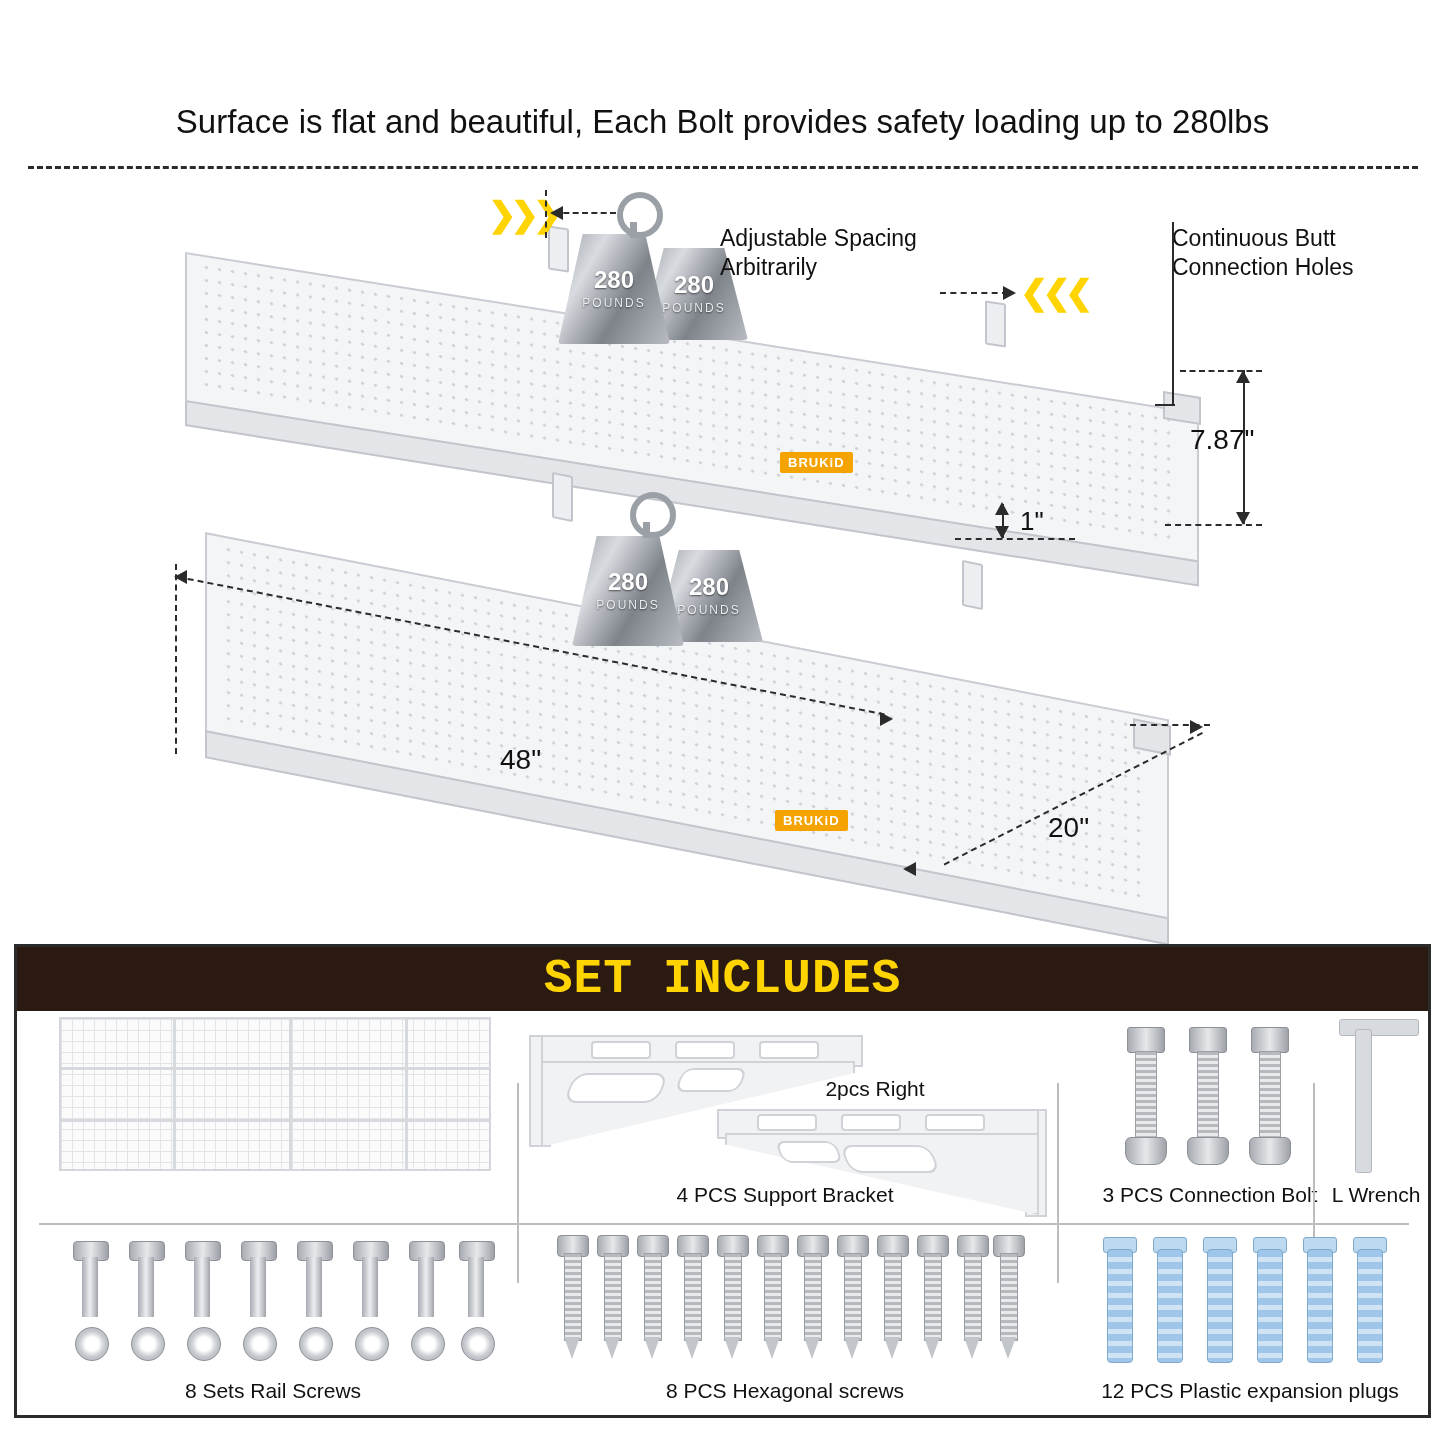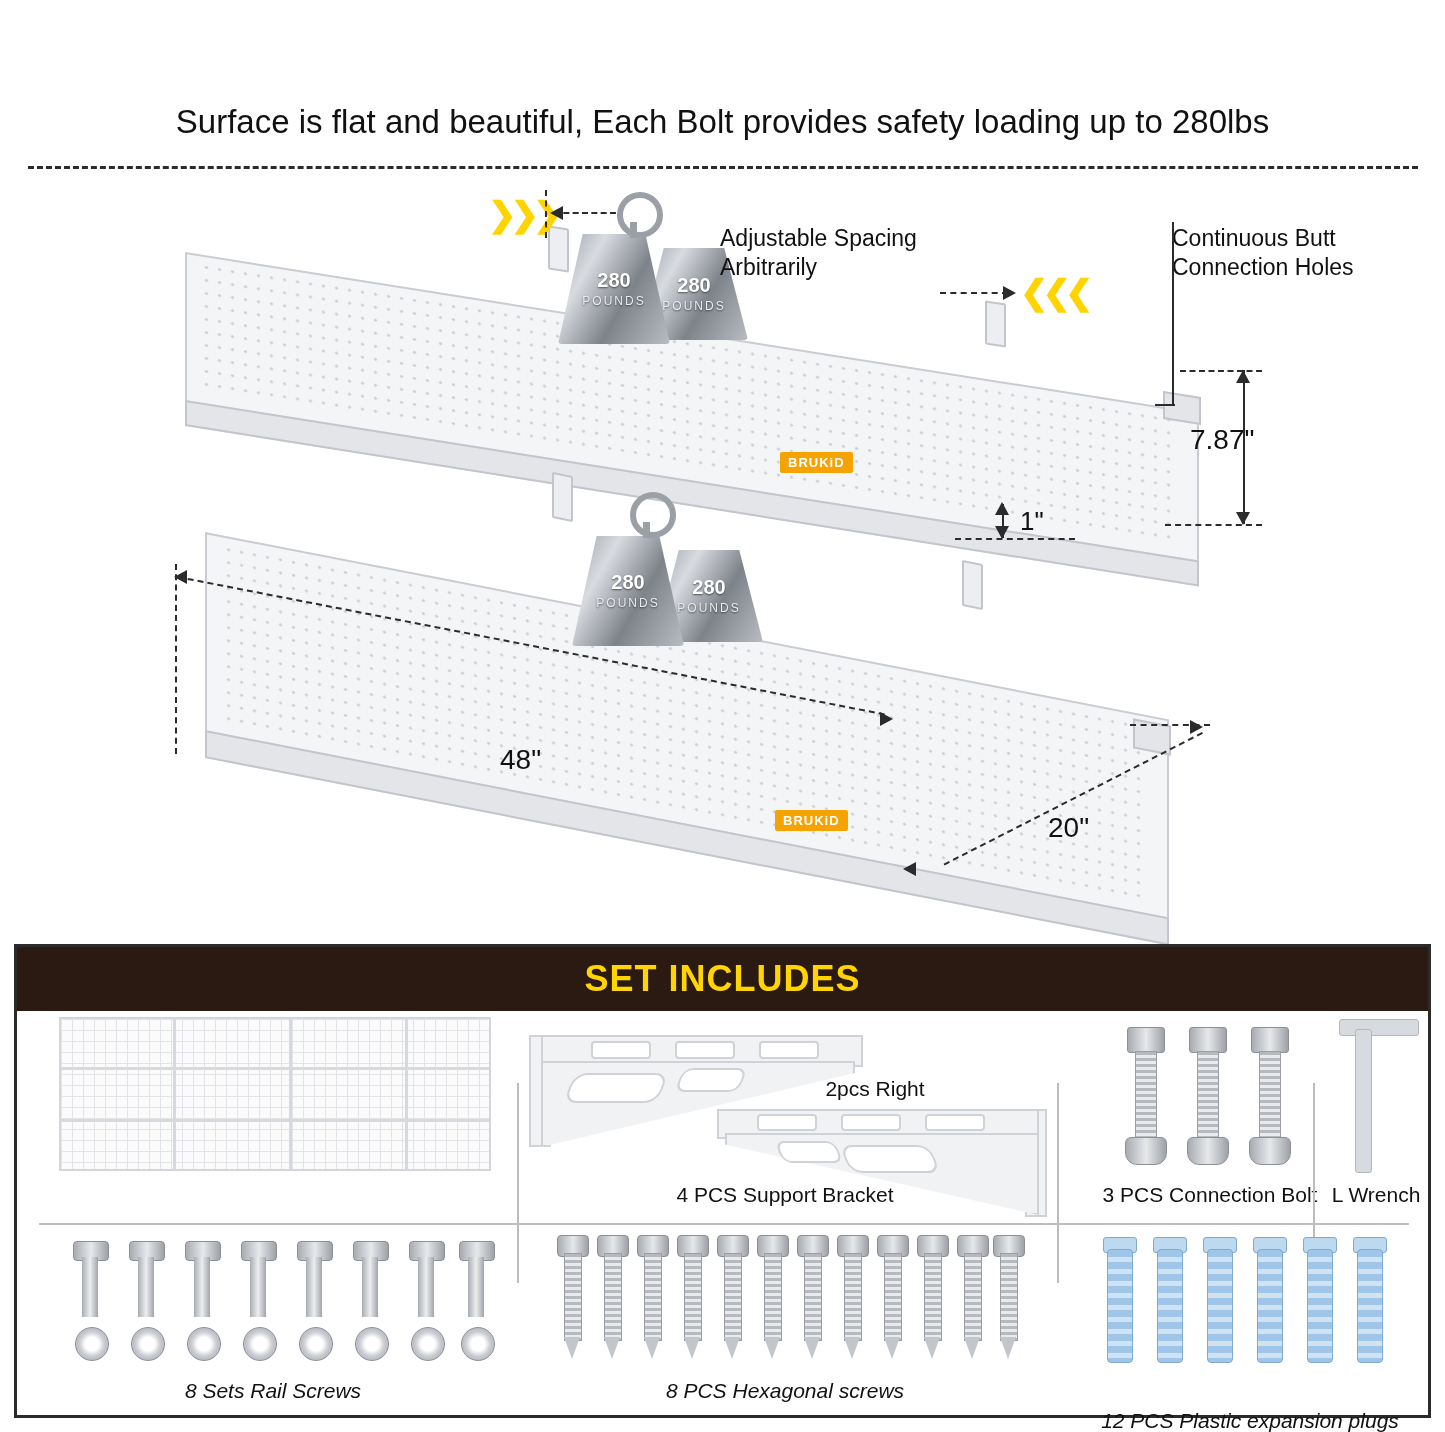--- a/index.html
+++ b/index.html
@@ -60,21 +60,21 @@
 
   
   .weight{position:absolute;}
   .weight .body{
     width:100%;height:100%;
     background:linear-gradient(120deg,#9a9ea4 0%,#d8dbe0 28%,#7e838a 60%,#b9bdc3 100%);
     clip-path:polygon(22% 0%, 78% 0%, 100% 100%, 0% 100%);
     border-radius:4px;
     display:flex;flex-direction:column;align-items:center;justify-content:center;
   }
-  .weight .num{color:#fff;font-size:20px;font-weight:bold;line-height:1;
+  .weight .num{color:#fff;font-size:24px;font-weight:bold;line-height:1;
     text-shadow:0 1px 2px rgba(0,0,0,.55);}
   .weight .unit{color:#e9ecef;font-size:12px;letter-spacing:2px;margin-top:4px;
     text-shadow:0 1px 2px rgba(0,0,0,.55);}
   .ring{
     position:absolute;width:34px;height:34px;border:6px solid #9aa0a6;
     border-radius:50%;background:transparent;
   }
   .ring-stem{position:absolute;width:7px;height:16px;background:#9aa0a6;}
 
   .bracket{
@@ -98,24 +98,24 @@
 
   
   .set-wrap{
     position:absolute;top:944px;left:14px;width:1417px;height:474px;
     border:3px solid #2b2b2b;background:#fff;box-sizing:border-box;
   }
   .set-header{
     position:absolute;top:0;left:0;width:100%;height:64px;background:#2b1a12;
     display:flex;align-items:center;justify-content:center;
   }
-  .set-header span{color:#ffd400;font-size:36px;font-weight:bold;letter-spacing:1px;}
+  .set-header span{color:#ffd400;font-size:48px;font-weight:bold;letter-spacing:1px;font-family:Liberation Mono, monospace;}
   .set-row{position:absolute;left:0;width:100%;}
   .row1{top:64px;height:212px;}
-  .row2{top:280px;height:190px;font-style:italic;}
+  .row2{top:280px;height:190px;}
   .row-div{position:absolute;left:22px;width:1370px;border-top:2px solid #bdbdbd;top:276px;}
   .cell{position:absolute;box-sizing:border-box;}
   .cell-label{
     position:absolute;width:100%;text-align:center;font-size:21px;color:#111;
   }
   .vdiv{position:absolute;border-left:2px solid #bdbdbd;}
 
   
   .wiregrid{
     position:absolute;background:#fbfbfc;border:2px solid #d3d6da;
@@ -456,18 +456,18 @@
             <div class="plug" style="left:60px;top:12px;width:24px;height:112px;"></div>
           <div class="plug-top" style="left:106px;top:0;width:32px;height:14px;"></div>
             <div class="plug" style="left:110px;top:12px;width:24px;height:112px;"></div>
           <div class="plug-top" style="left:156px;top:0;width:32px;height:14px;"></div>
             <div class="plug" style="left:160px;top:12px;width:24px;height:112px;"></div>
           <div class="plug-top" style="left:206px;top:0;width:32px;height:14px;"></div>
             <div class="plug" style="left:210px;top:12px;width:24px;height:112px;"></div>
           <div class="plug-top" style="left:256px;top:0;width:32px;height:14px;"></div>
             <div class="plug" style="left:260px;top:12px;width:24px;height:112px;"></div>
         </div>
-        <div class="cell-label" style="top:146px;margin-top:30px;">12 PCS Plastic expansion plugs</div>
+        <div class="cell-label" style="top:146px;">12 PCS Plastic expansion plugs</div>
       </div>
     </div>
   </div>
 
 </div>
 
 </body></html>

